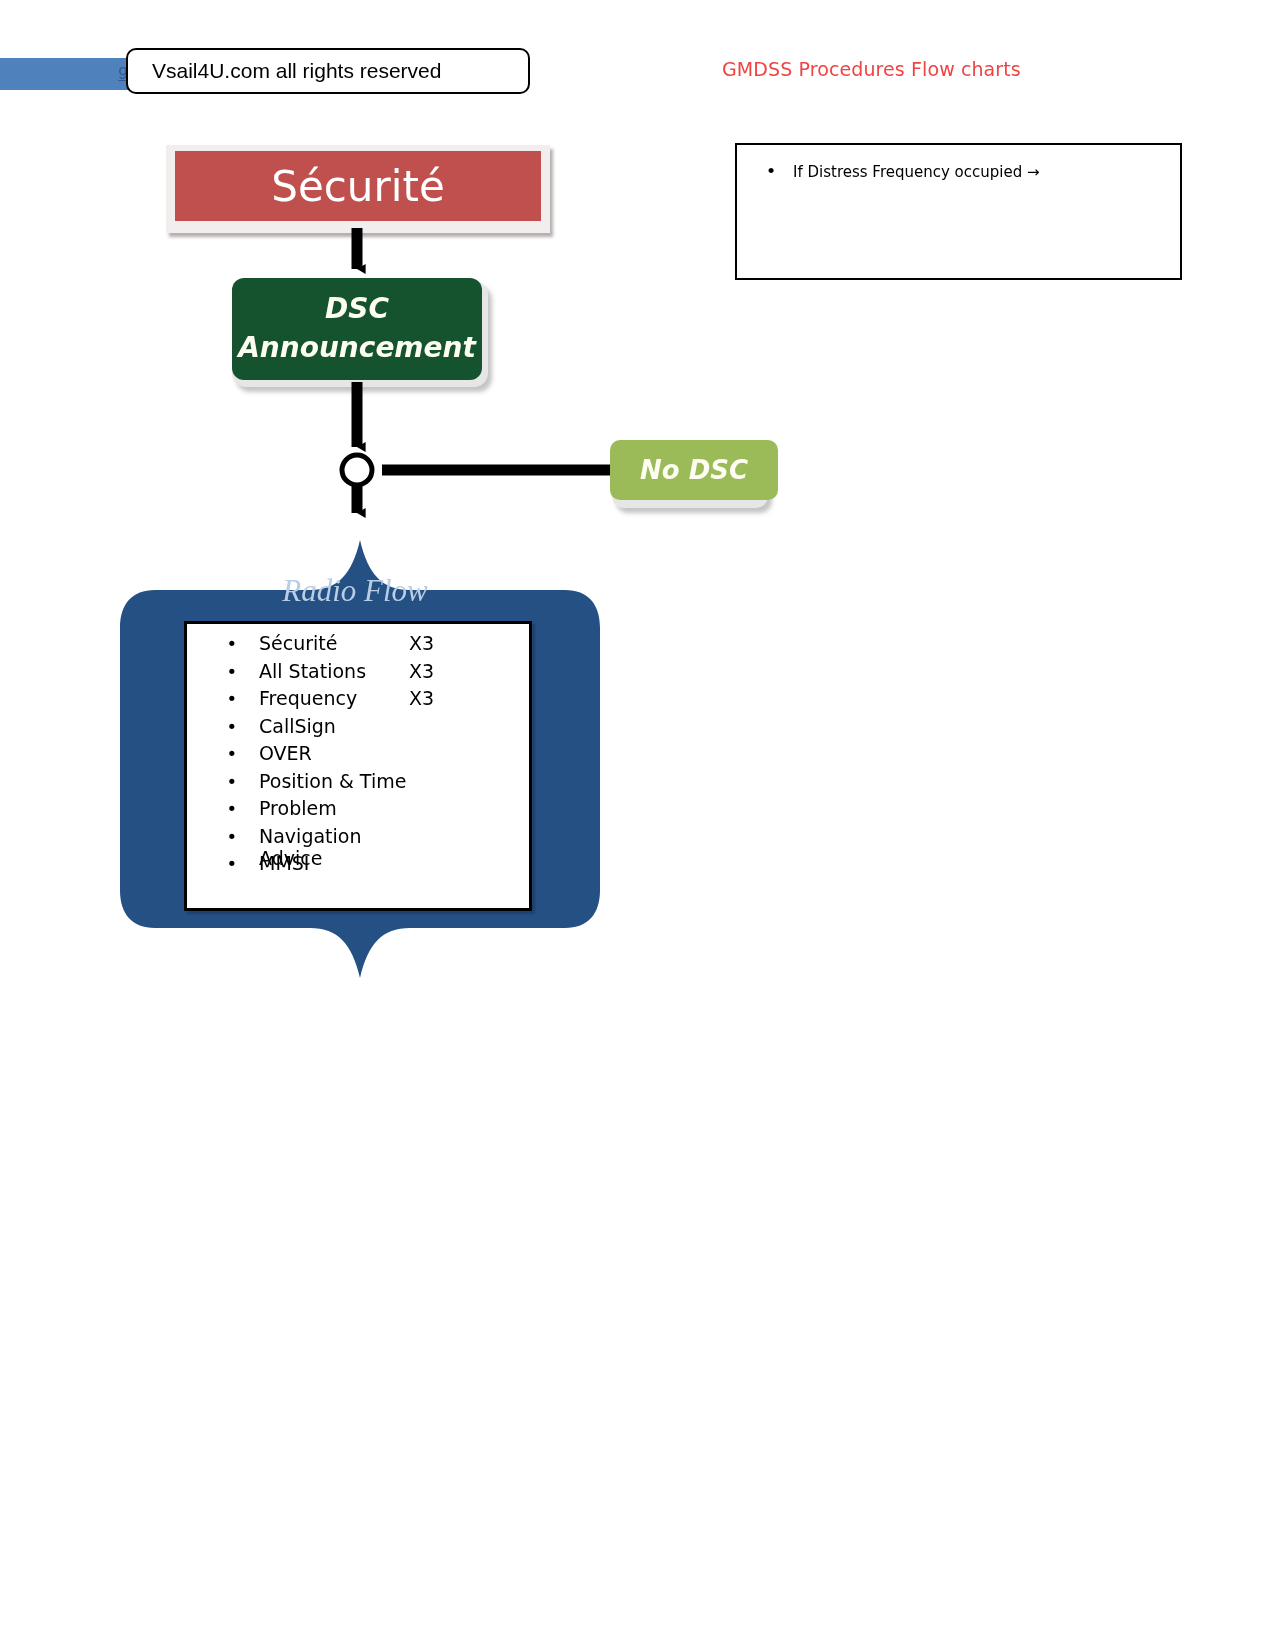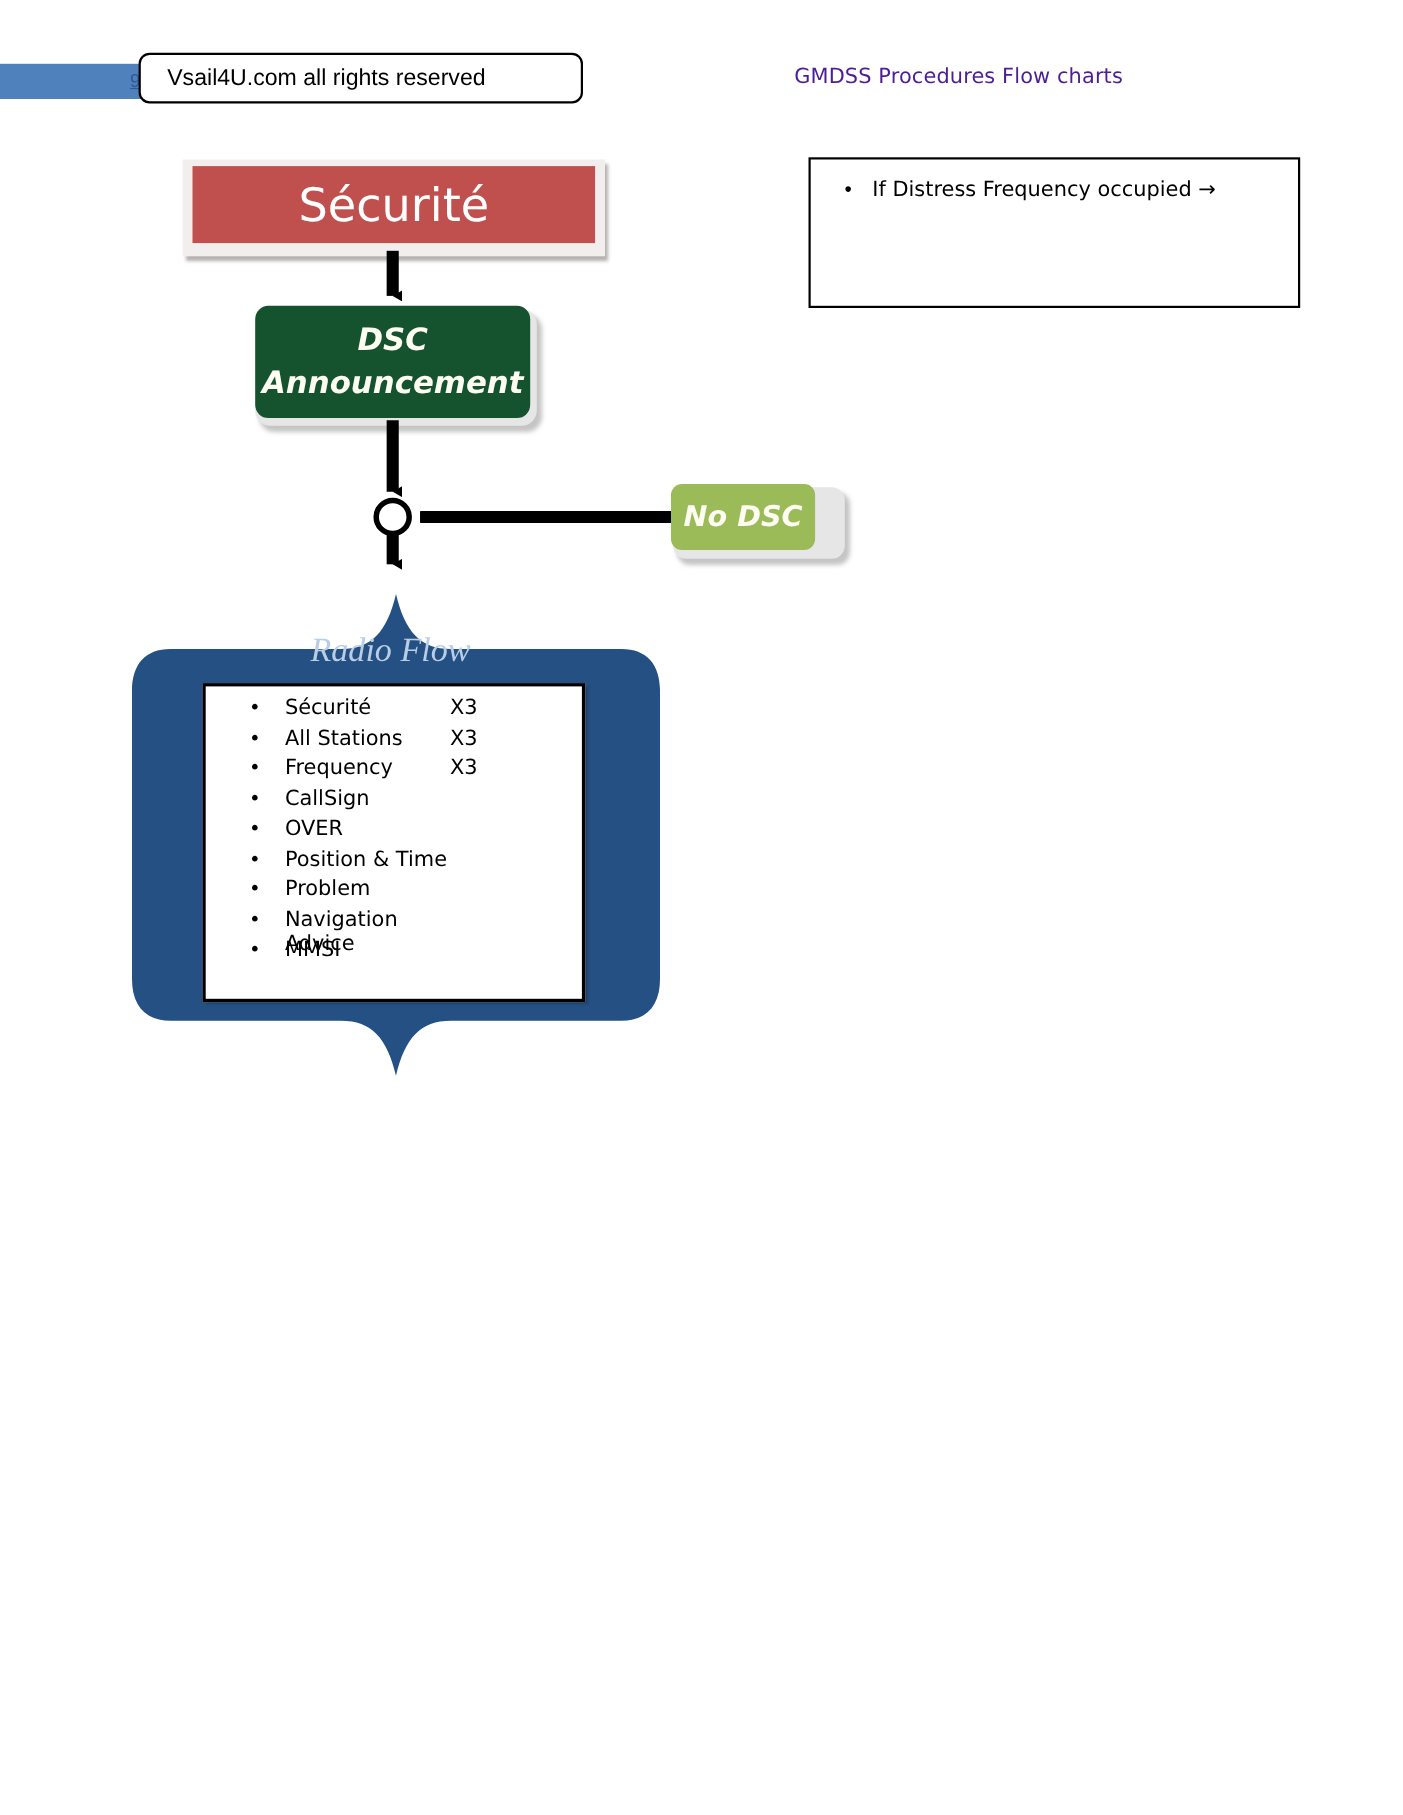--- a/index.html
+++ b/index.html
@@ -54,21 +54,21 @@
     padding-left: 24px;
     font-size: 21px;
     color: #000000;
     font-family: "Liberation Sans", sans-serif;
   }
   #doc-title {
     position: absolute;
     left: 722px;
     top: 58px;
     font-size: 19px;
-    color: #4c1d95;
+    color: #ef4444;
     font-family: "DejaVu Sans", sans-serif;
     letter-spacing: 0.1px;
     white-space: nowrap;
     text-align: right;
   }
 
   
   #note-box {
     position: absolute;
     left: 735px;
@@ -88,21 +88,21 @@
     align-items: baseline;
   }
   #note-bullet {
     width: 44px;
     text-align: center;
     font-size: 19px;
     line-height: 1;
     color: #000;
   }
   #note-line-1-text {
-    font-size: 19px;
+    font-size: 15px;
     color: #000;
     font-family: "DejaVu Sans", sans-serif;
     white-space: nowrap;
   }
   #note-line-2 {
     position: absolute;
     left: 52px;
     top: 70px;
     font-size: 19px;
     color: #000;
@@ -183,21 +183,21 @@
     width: 156px;
     height: 65px;
     border-radius: 12px;
     background: #e6e6e6;
     box-shadow: 4px 5px 4px rgba(140,140,140,0.5);
   }
   #nodsc-box {
     position: absolute;
     left: 610px;
     top: 440px;
-    width: 131px;
+    width: 168px;
     height: 60px;
     border-radius: 10px;
     background: #9BBB59;
     display: flex;
     align-items: center;
     justify-content: center;
   }
   #nodsc-label {
     color: #fdfdf2;
     font-size: 26px;

